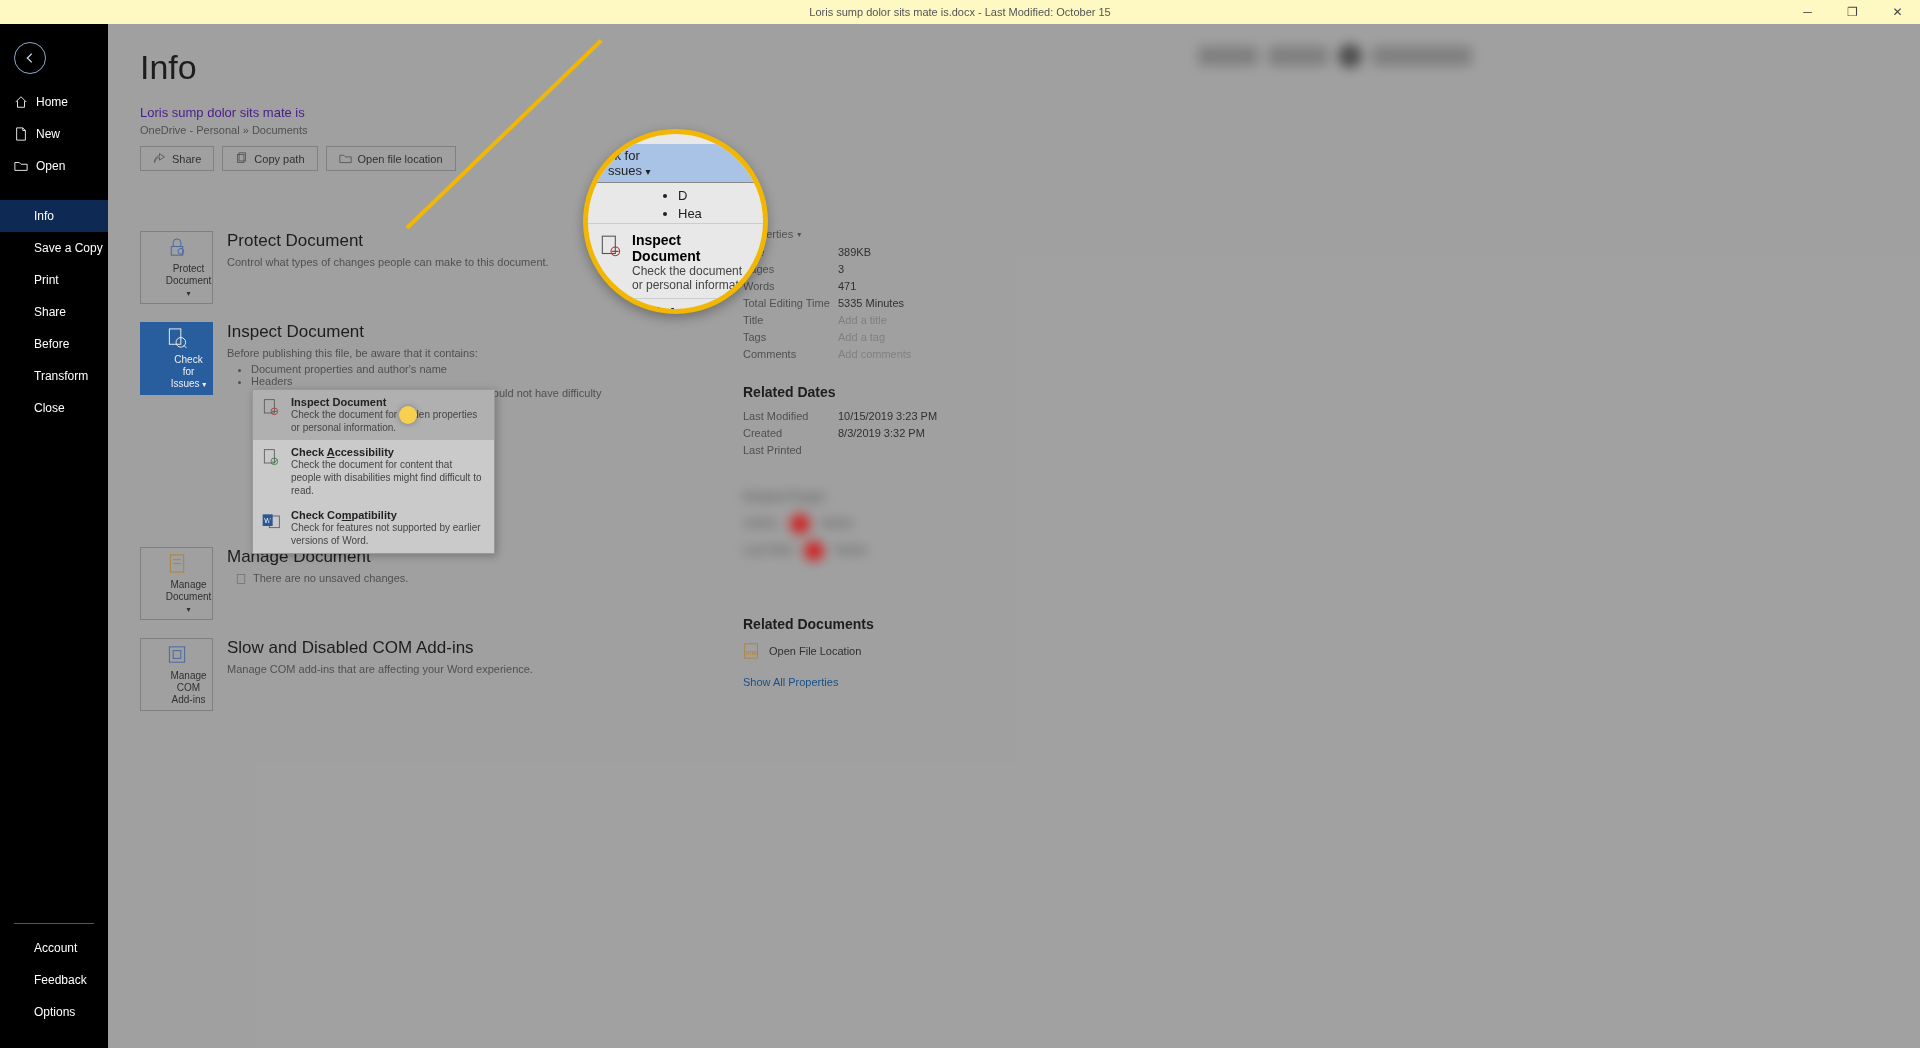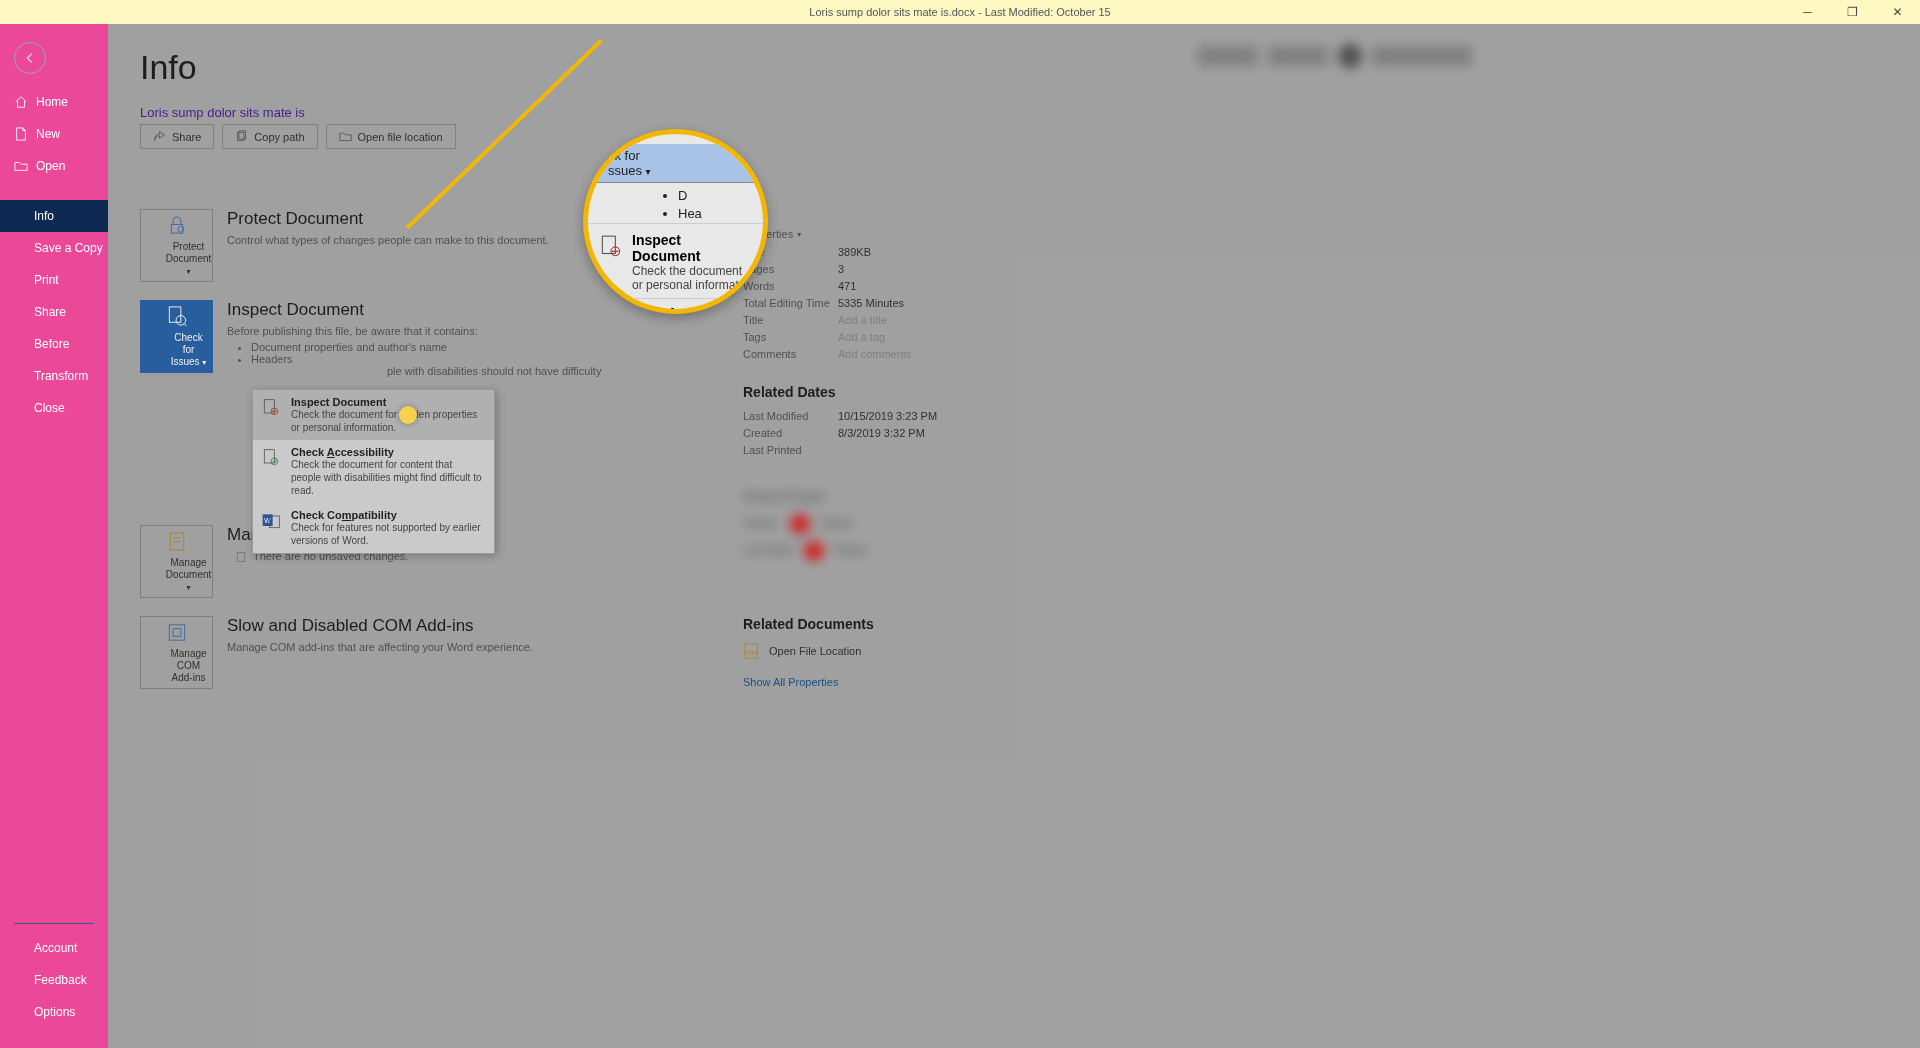--- a/index.html
+++ b/index.html
@@ -5,21 +5,21 @@
 * { margin: 0; padding: 0; box-sizing: border-box; font-family: 'Segoe UI', Tahoma, sans-serif; }
 body { width: 1920px; height: 1048px; background: #f3f3f3; overflow: hidden; position: relative; }
 
 .titlebar { height: 24px; background: #fef9c3; display: flex; align-items: center; position: relative; }
 .titlebar-text { color: #545454; font-size: 11px; position: absolute; left: 50%; transform: translateX(-50%); }
 .win-controls { position: absolute; right: 0; display: flex; }
 .win-btn { width: 45px; height: 24px; display: flex; align-items: center; justify-content: center; color: #444; font-size: 12px; cursor: pointer; }
 
 .container { display: flex; height: calc(100% - 24px); }
 
-.sidebar { width: 108px; background: #ec4899; display: flex; flex-direction: column; padding-top: 10px; }
+.sidebar { width: 108px; background: #000000; display: flex; flex-direction: column; padding-top: 10px; }
 .back-btn { width: 32px; height: 32px; border: 1.5px solid #8fa8c8; border-radius: 50%; margin: 8px 0 12px 14px; display: flex; align-items: center; justify-content: center; cursor: pointer; }
 .back-btn svg { width: 14px; height: 14px; }
 .nav-item { padding: 9px 0 9px 14px; color: #fff; font-size: 12px; display: flex; align-items: center; gap: 8px; cursor: pointer; }
 .nav-item.active { background: #0e2a54; }
 .nav-item.indent { padding-left: 34px; }
 .nav-icon { width: 14px; height: 14px; flex-shrink: 0; }
 .nav-spacer { flex: 1; }
 .nav-divider { height: 1px; background: #3a5a8a; margin: 8px 14px; }
 
 .main { flex: 1; background: #ababab; padding: 24px 0 0 32px; position: relative; overflow: hidden; }
@@ -156,20 +156,21 @@
     <div class="nav-item indent">
         <span>Options</span>
       </div>
     <div style="height:20px"></div>
   </div>
 
   <div class="main">
     <div class="gray-overlay"></div>
     <h1 class="page-title">Info</h1>
     <div class="doc-title">Loris sump dolor sits mate is</div>
+    <div class="doc-path">OneDrive - Personal » Documents</div>
 
     <div class="action-row">
       <div class="action-btn">
         <svg viewBox="0 0 16 16">
             <path d="M8 2 L14 6 L8 10 V7 C4 7 2 10 2 13 C2 8 4 5 8 5 Z" stroke="#555" stroke-width="1" fill="none"></path>
           </svg>
         <span>Share</span>
       </div>
       <div class="action-btn">
         <svg viewBox="0 0 16 16">

